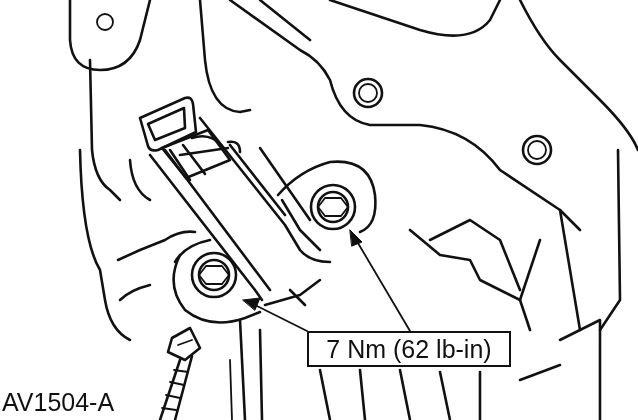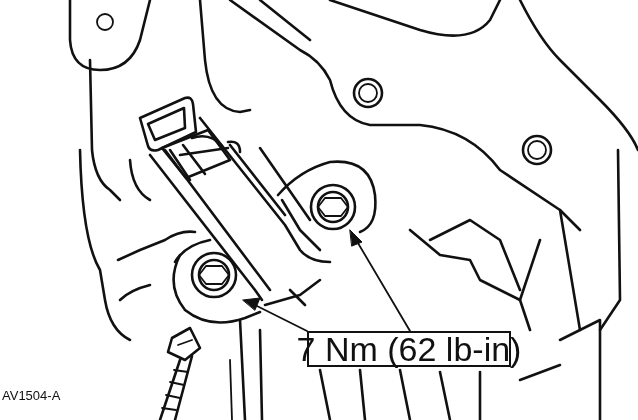--- a/index.html
+++ b/index.html
@@ -8,26 +8,26 @@
     svg.art { position: absolute; left: 0; top: 0; }
     .art path, .art line, .art circle, .art polyline, .art rect, .art polygon {
       fill: none; stroke: #111; stroke-width: 2.6; stroke-linecap: round; stroke-linejoin: round;
     }
     .art .thin { stroke-width: 1.8; }
     .art .fillw { fill: #fff; }
     .art .arrowhead { fill: #111; stroke: #111; stroke-width: 1; }
     .callout {
       position: absolute; left: 307px; top: 331px; width: 204px; height: 36px;
       border: 2.5px solid #111; background: #fff; box-sizing: border-box;
-      font-family: "Liberation Sans", sans-serif; font-size: 34px; color: #111;
+      font-family: "Liberation Sans", sans-serif; font-size: 25px; color: #111;
       display: flex; align-items: center; justify-content: center; white-space: nowrap;
     }
     .figid {
       position: absolute; left: 2px; top: 388px;
-      font-family: "Liberation Sans", sans-serif; font-size: 13px; color: #111;
+      font-family: "Liberation Sans", sans-serif; font-size: 25px; color: #111;
       letter-spacing: 0px;
     }
   </style>
 </head>
 <body>
 
 <div class="stage">
   <svg class="art" width="638" height="420" viewBox="0 0 638 420">
 
     <g>

